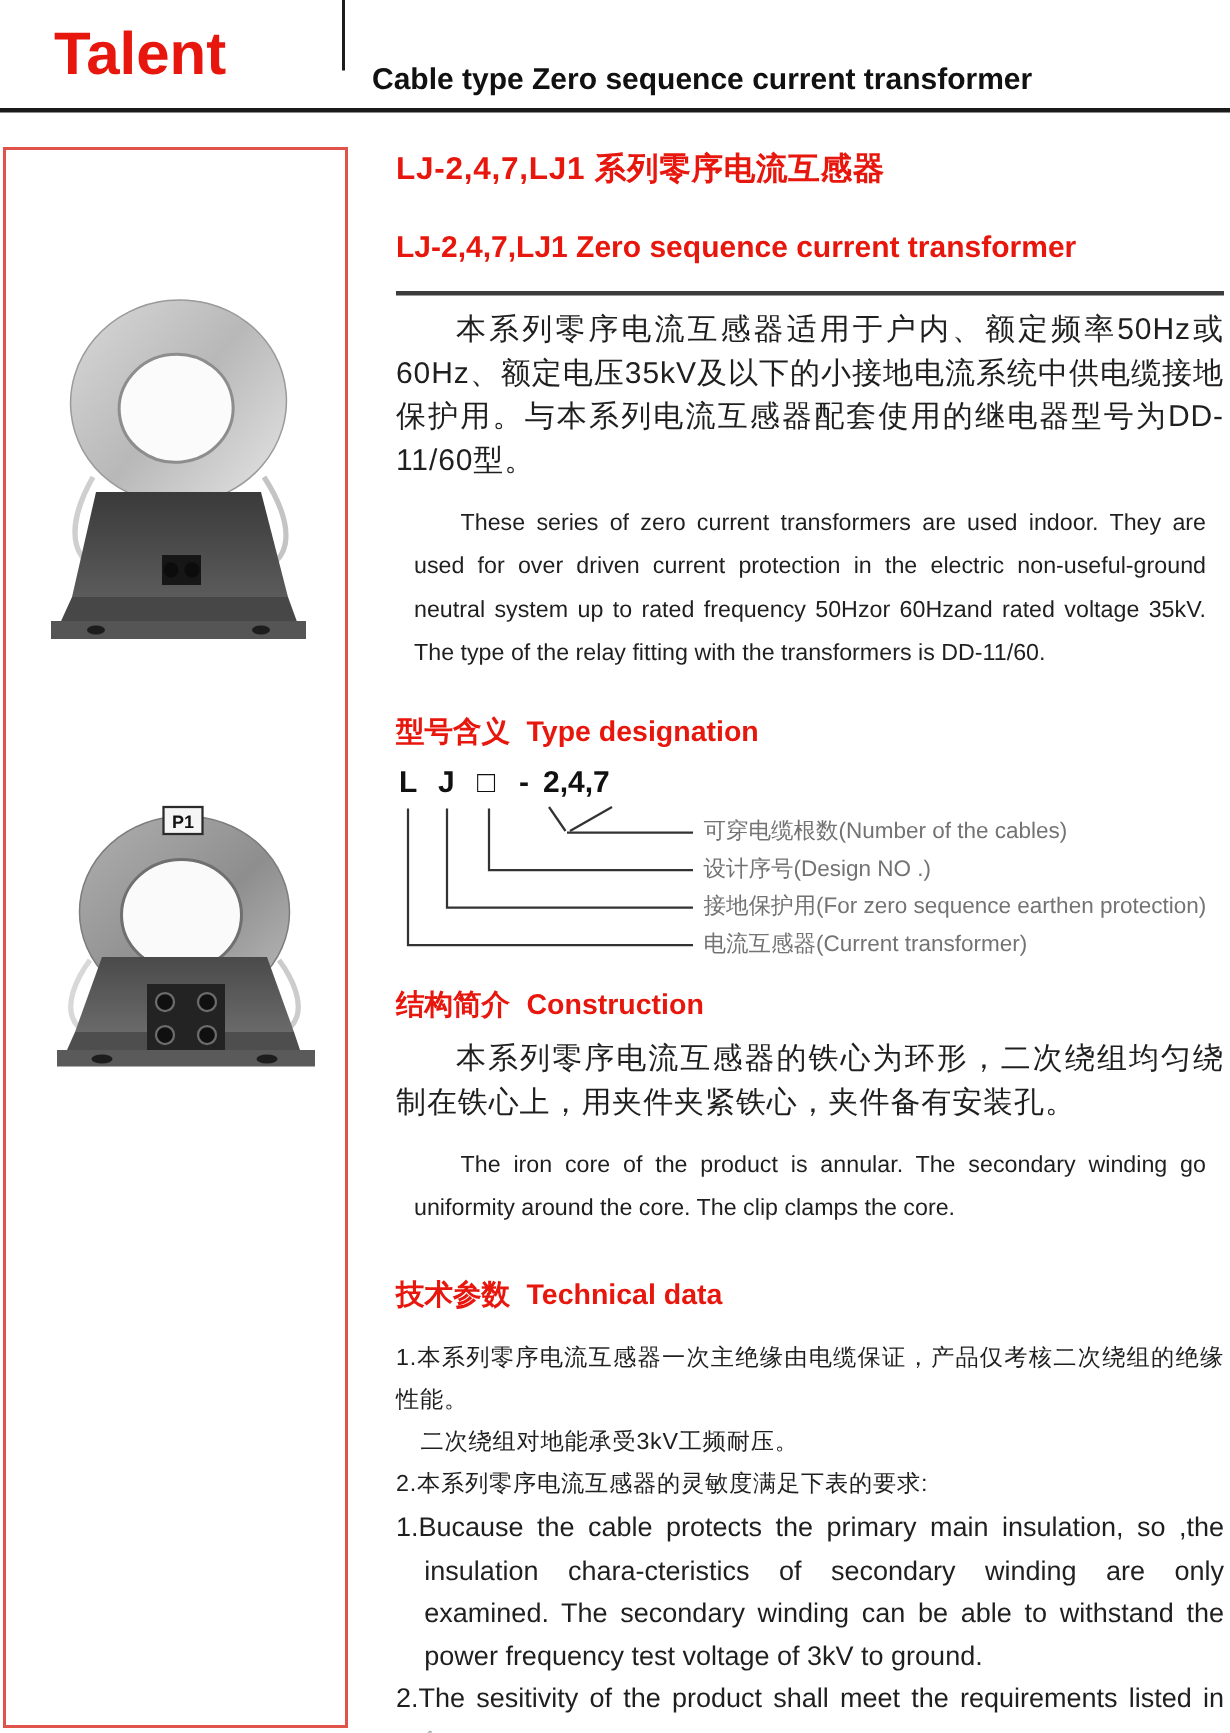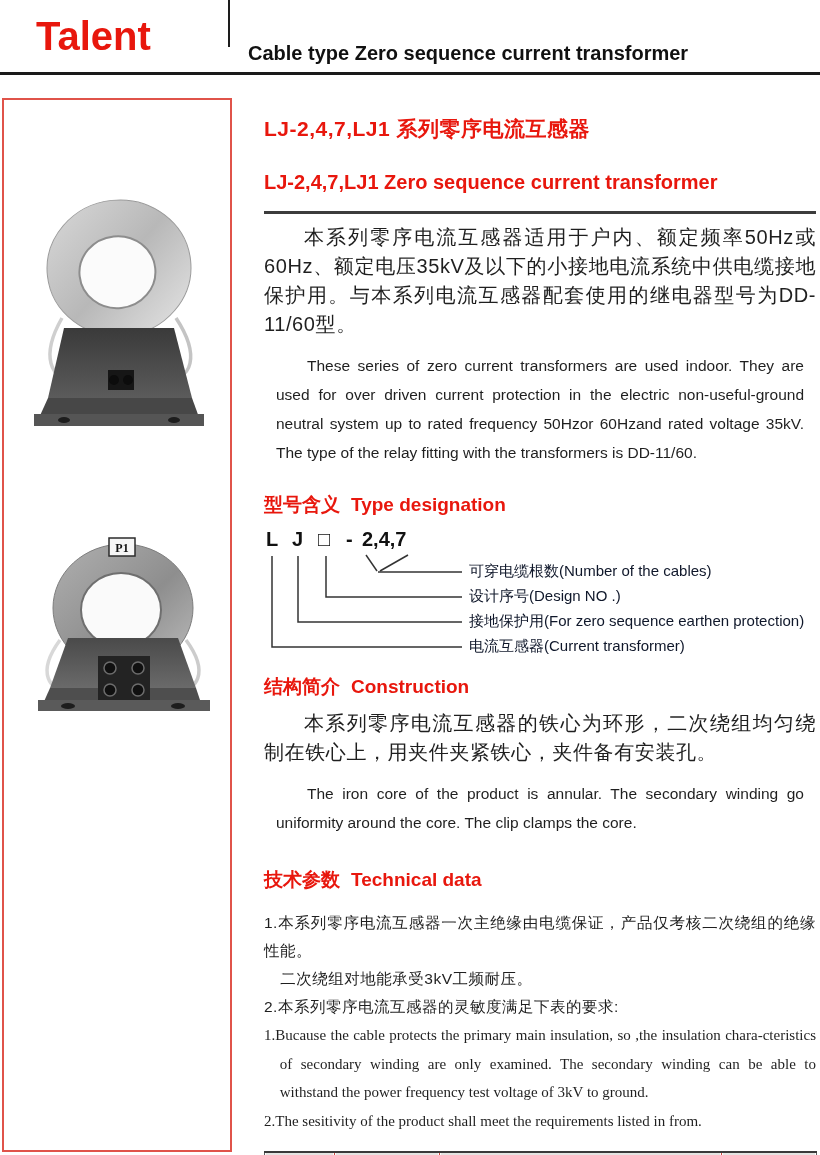--- a/index.html
+++ b/index.html
@@ -7,48 +7,48 @@
   .page{position:relative;width:820px;height:1155px;overflow:hidden;background:#fff;}
 
   
   .logo{position:absolute;left:36px;top:14px;font-size:40px;font-weight:bold;color:#e8170d;letter-spacing:0;}
   .header-vline{position:absolute;left:228px;top:0;width:2px;height:47px;background:#1d1d1d;}
   .hdr-title-cn{position:absolute;left:248px;top:10px;font-size:27px;font-weight:bold;color:#111;letter-spacing:1px;}
   .hdr-title-en{position:absolute;left:248px;top:42px;font-size:20px;font-weight:bold;color:#111;}
   .header-rule{position:absolute;left:0;top:72px;width:820px;height:3px;background:#1a1a1a;}
 
   
-  .photo-frame{position:absolute;left:2px;top:98px;width:226px;height:1050px;border:2px solid #e0534a;background:#fff;font-family:Liberation Serif, serif;}
+  .photo-frame{position:absolute;left:2px;top:98px;width:226px;height:1050px;border:2px solid #e0534a;background:#fff;}
   .photo{position:absolute;}
   .photo1{left:20px;top:58px;}
   .photo2{left:16px;top:430px;}
 
   
   .main{position:absolute;left:264px;top:98px;width:552px;}
-  .prod-title-cn{margin-top:17px;font-size:21px;font-weight:bold;color:#e8170d;letter-spacing:0.5px;}
+  .prod-title-cn{margin-top:0;font-size:21px;font-weight:bold;color:#e8170d;letter-spacing:0.5px;}
   .prod-title-en{margin-top:28px;font-size:20px;font-weight:bold;color:#e8170d;}
   .title-rule{margin-top:17px;height:3px;background:#3c3c3c;}
 
   .sec-h{margin:25px 0 0 0;font-size:19px;font-weight:bold;color:#e8170d;}
   .sec-h .en{margin-left:11px;}
 
   p.cn{font-size:20px;line-height:29px;text-align:justify;text-indent:2em;margin:9px 0 0 0;letter-spacing:0.6px;}
   p.en{font-size:15.5px;line-height:29px;text-align:justify;text-indent:2em;margin:12px;}
 
   
   .designation{position:relative;height:132px;margin-top:10px;}
   .code-line span{position:absolute;top:0;font-size:20px;font-weight:bold;color:#111;}
   .code-l{left:2px;}  .code-j{left:28px;}  .code-box{left:54px;font-size:18px;}
   .code-dash{left:82px;} .code-num{left:98px;}
   .diagram-lines{position:absolute;left:0;top:0;}
-  .dlabel{position:absolute;left:205px;font-size:15px;white-space:nowrap;transform:translateY(-54%);color:#0f172a;}
+  .dlabel{position:absolute;left:205px;font-size:15px;white-space:nowrap;transform:translateY(-54%);color:#737373;}
 
   .tech-cn div{font-size:15.5px;line-height:28px;letter-spacing:0.5px;text-align:justify;}
   .tech-cn .hang{padding-left:1.05em;}
-  .tech-en div{font-size:15px;line-height:28.5px;text-align:justify;padding-left:1.05em;text-indent:-1.05em;font-family:Liberation Serif, serif;}
+  .tech-en div{font-size:18px;line-height:28.5px;text-align:justify;padding-left:1.05em;text-indent:-1.05em;}
 
   
   table.spec{width:552px;margin-top:16px;border-collapse:collapse;table-layout:fixed;background:#e4e4e2;
     font-size:14.5px;text-align:center;color:#1c1c1c;
     border-top:2px solid #3a3a3a;border-bottom:2px solid #3a3a3a;}
   table.spec td{border-left:1.5px solid #cc4a40;border-right:1.5px solid #cc4a40;
     border-top:1px solid #5f5f5f;border-bottom:1px solid #5f5f5f;padding:0 2px;
     box-shadow:inset 1px 0 0 #fdfdfd,inset -1px 0 0 #fdfdfd;}
   table.spec td:first-child{border-left:1px solid #5f5f5f;}
   table.spec td:last-child{border-right:1px solid #5f5f5f;}

